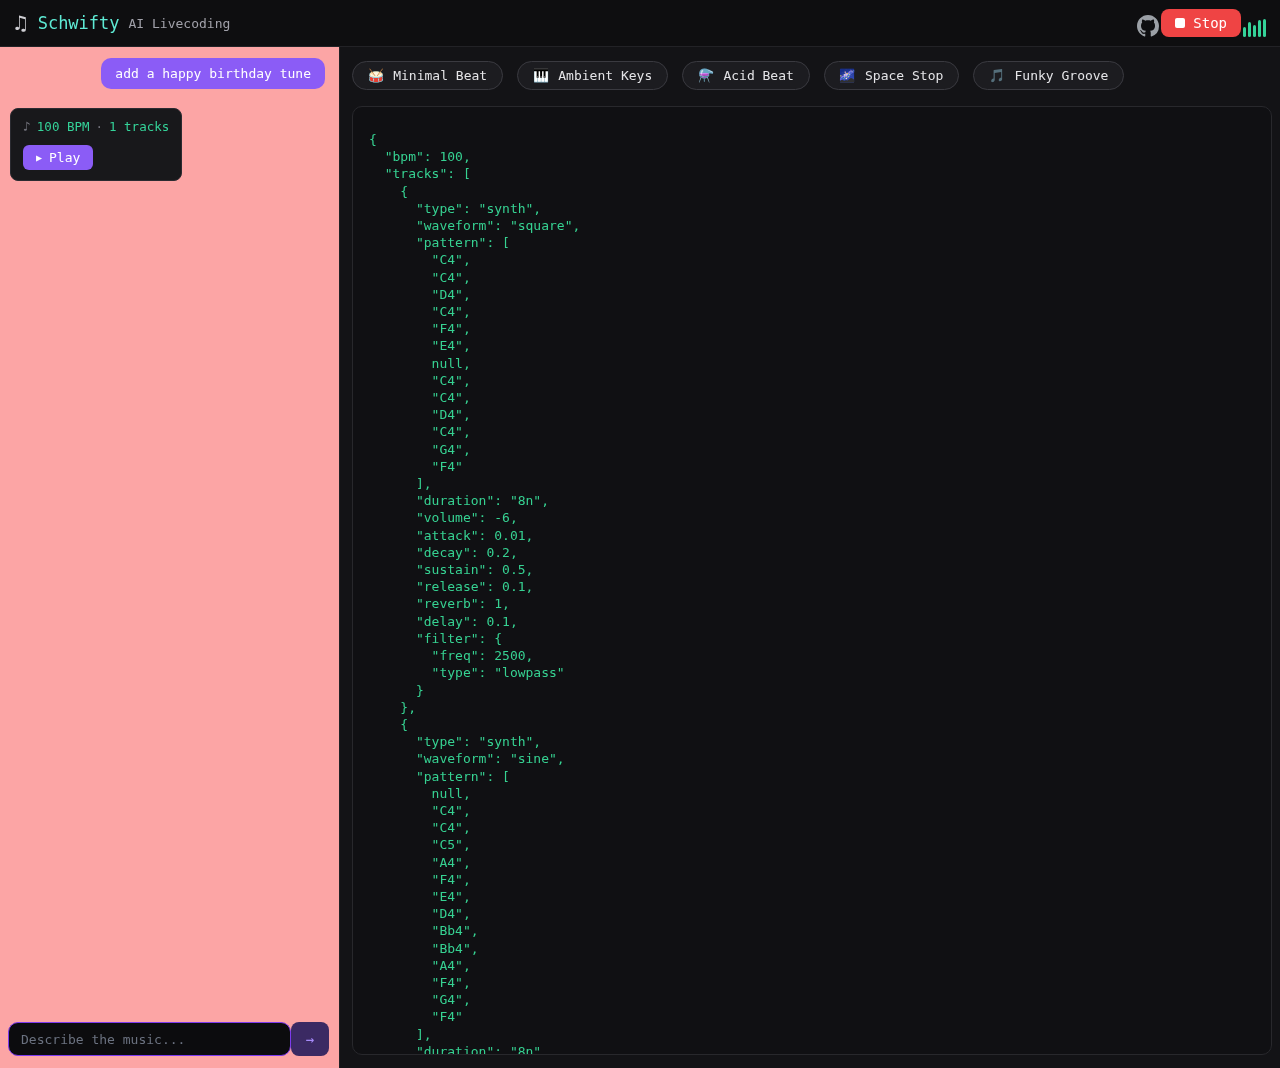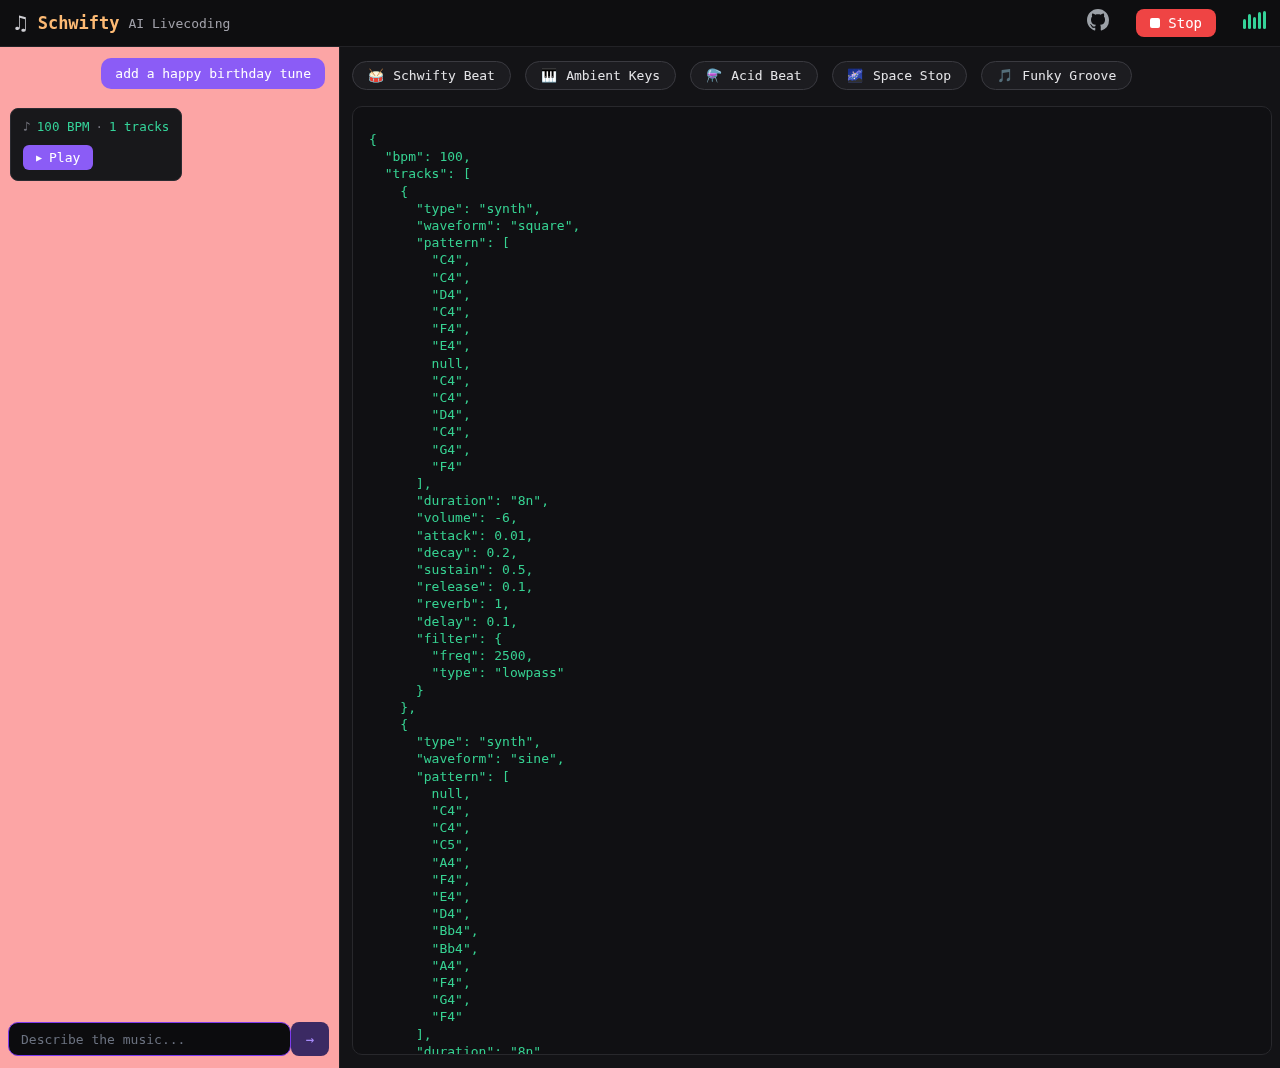--- a/index.html
+++ b/index.html
@@ -13,23 +13,23 @@
 
   
   .header {
     height:47px; flex:0 0 47px;
     background:#0e0e10;
     border-bottom:1px solid #222226;
     display:flex; align-items:center;
     padding:0 14px;
   }
   .logo-note { font-size:21px; color:#cfcfd4; margin-right:11px; }
-  .app-name { font-size:17px; font-weight:bold; color:#fdba74; }
+  .app-name { font-size:17px; font-weight:normal; color:#5eead4; }
   .app-subtitle { font-size:13px; color:#a1a1aa; margin-left:9px; }
-  .header-right { margin-left:auto; display:flex; align-items:flex-start; gap:27px; }
+  .header-right { margin-left:auto; display:flex; align-items:flex-end; gap:2px; }
   .gh-btn { background:none; border:none; cursor:pointer; display:flex; align-items:center; }
   .gh-btn svg { width:22px; height:22px; fill:#9ba0a6; }
   .stop-btn {
     display:flex; align-items:center; gap:8px;
     background:#ef4444; border:none; border-radius:8px;
     color:#fff; font-family:inherit; font-size:14px;
     padding:6px 14px; cursor:pointer;
   }
   .stop-square { width:10px; height:10px; background:#fff; border-radius:2px; display:inline-block; }
   .visualizer { display:flex; align-items:flex-end; gap:2px; height:20px; }
@@ -176,21 +176,21 @@
       <button class="send-btn">
         <span>→</span>
       </button>
     </div>
   </div>
 
   <div class="main">
     <div class="preset-row">
       <button class="preset-chip">
         <span class="chip-icon">🥁</span>
-        <span>Schwifty Beat</span>
+        <span>Minimal Beat</span>
       </button>
       <button class="preset-chip">
         <span class="chip-icon">🎹</span>
         <span>Ambient Keys</span>
       </button>
       <button class="preset-chip">
         <span class="chip-icon">⚗️</span>
         <span>Acid Beat</span>
       </button>
       <button class="preset-chip">

